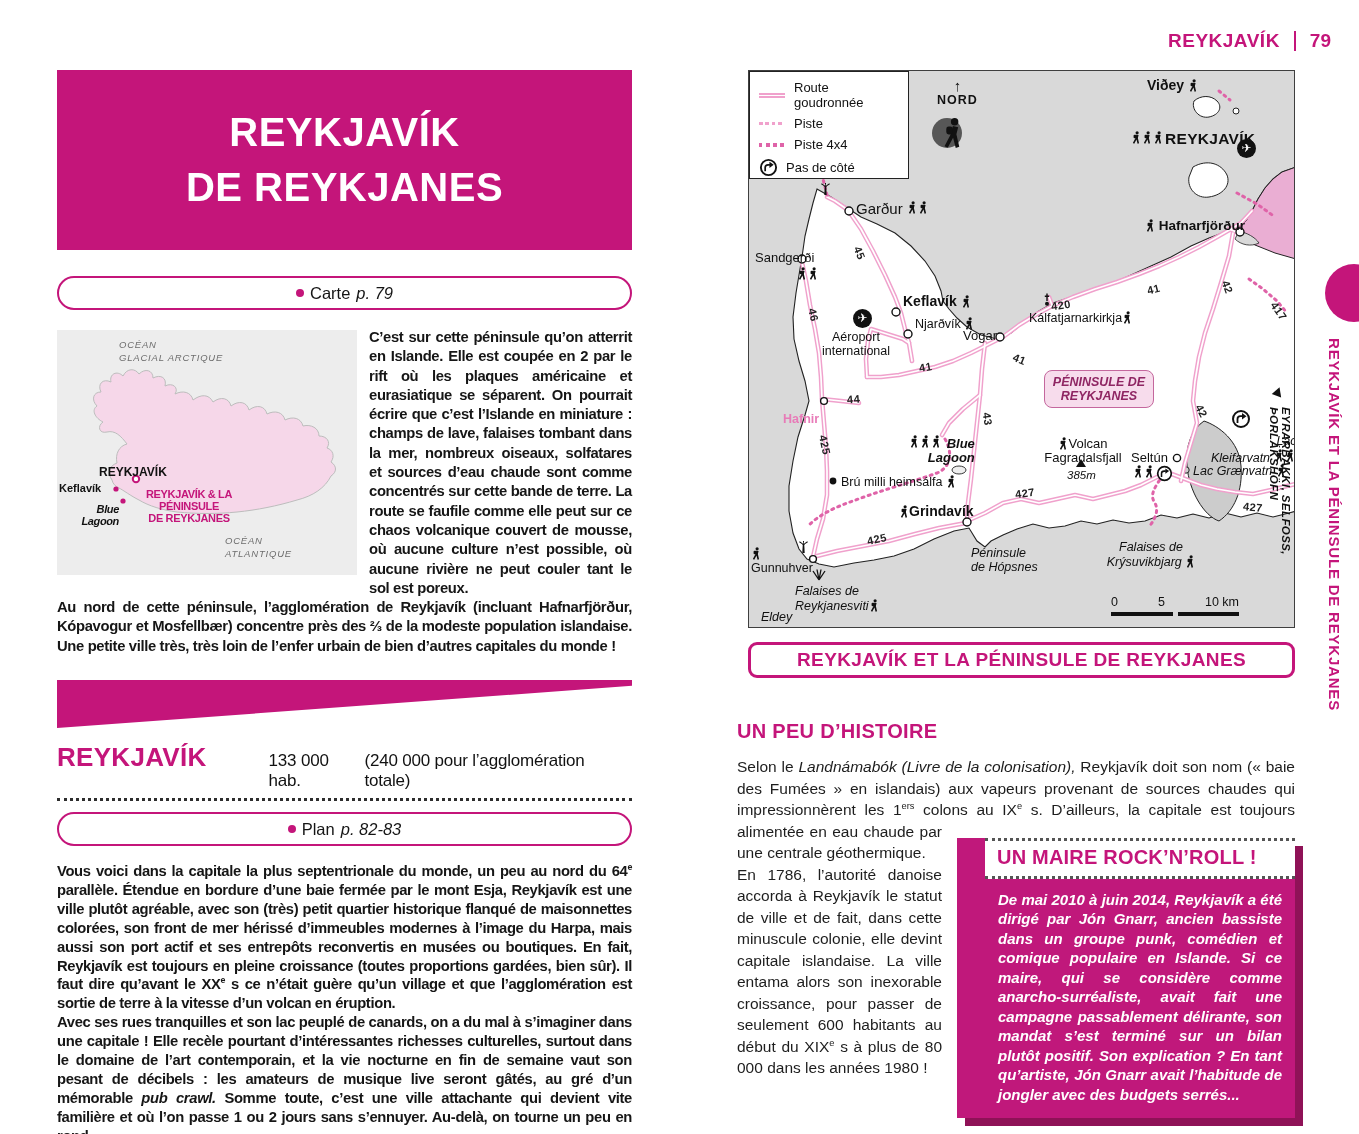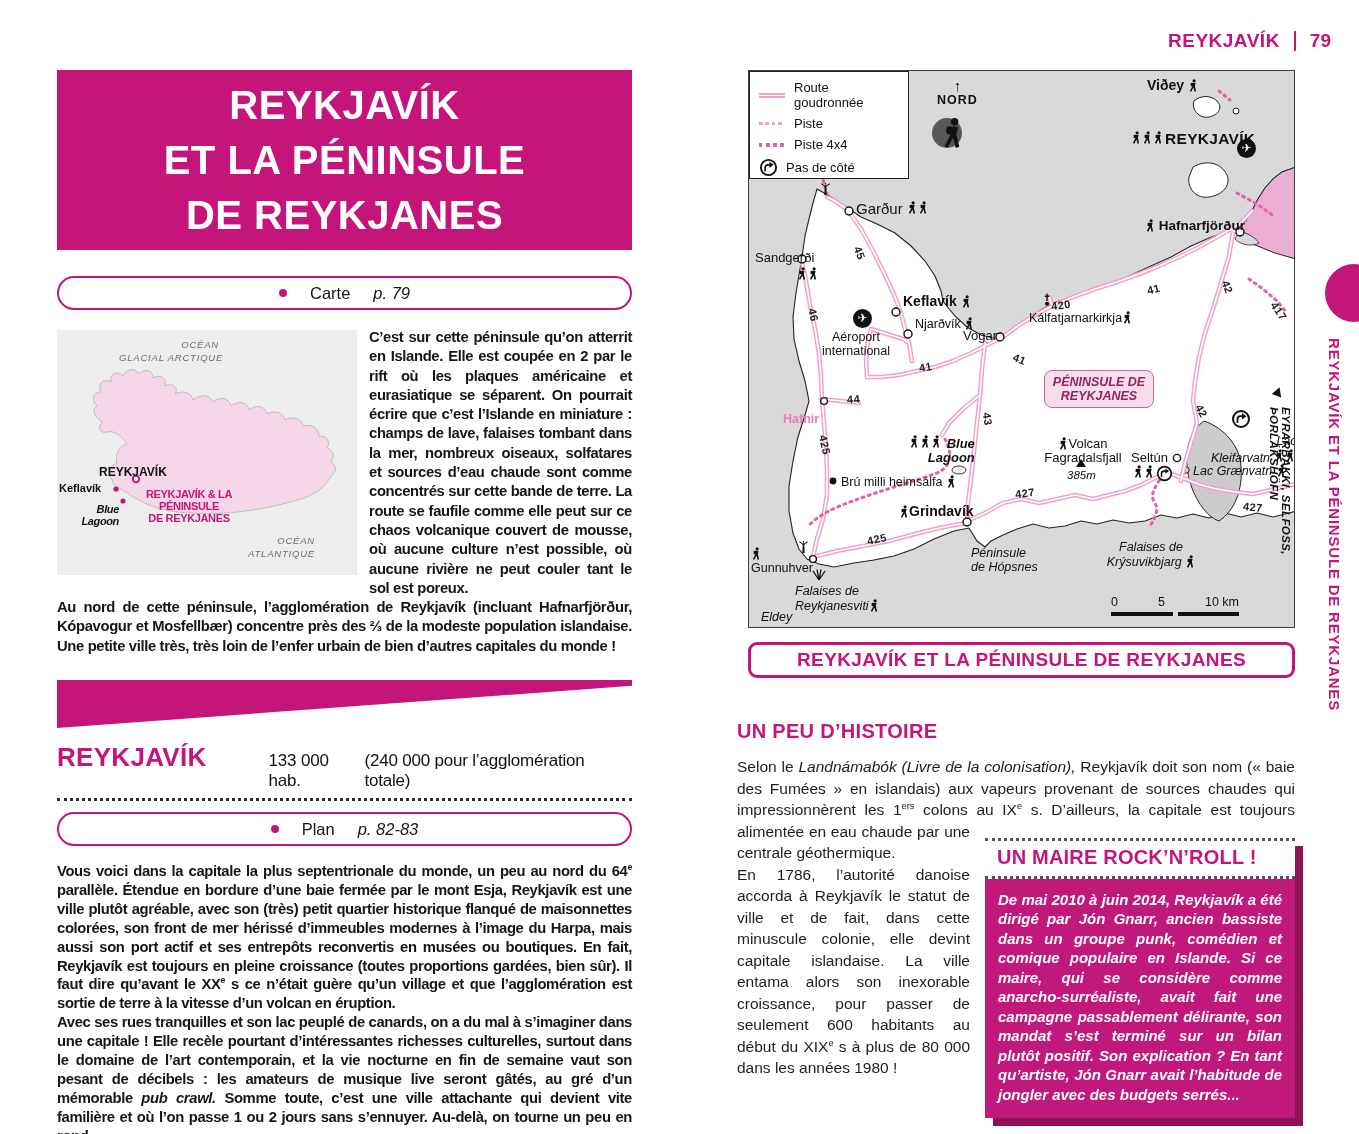--- a/index.html
+++ b/index.html
@@ -17,29 +17,29 @@
   .edge-circle{position:absolute;top:264px;right:-24px;width:58px;height:58px;border-radius:50%;background:#c4157a;}
   .edge-text{position:absolute;top:338px;right:16px;writing-mode:vertical-rl;
              color:#c4157a;font-weight:bold;font-size:15px;letter-spacing:.8px;white-space:nowrap;}
 
   
   .leftcol{position:absolute;left:57px;top:70px;width:575px;}
   .title-block{background:#c4157a;height:180px;display:flex;flex-direction:column;justify-content:center;
                align-items:center;}
   .title-block div{color:#fff;font-weight:bold;font-size:40px;line-height:55px;letter-spacing:.5px;}
   .pill{margin-top:26px;height:30px;border:2px solid #c4157a;border-radius:17px;display:flex;
-        align-items:center;justify-content:center;gap:23px;font-size:16.5px;background:#fff;}
+        align-items:center;justify-content:center;gap:6px;font-size:16.5px;background:#fff;}
   .pill .dot{width:8px;height:8px;border-radius:50%;background:#c4157a;display:inline-block;}
   .pill i{}
   .flow{margin-top:18px;text-align:justify;font-size:14.8px;line-height:19.3px;font-weight:bold;
         letter-spacing:-0.35px;color:#161616;}
   .flow p{margin:0;}
   .minimap{float:left;width:300px;height:245px;background:#ededed;margin:2px 12px 4px 0;position:relative;}
   .mm-lbl{position:absolute;white-space:nowrap;}
-  .mm-ocean{font-style:italic;color:#6d6d6d;font-size:9.5px;text-align:right;letter-spacing:.8px;line-height:13px;font-weight:normal;}
+  .mm-ocean{font-style:italic;color:#6d6d6d;font-size:9.5px;text-align:left;letter-spacing:.8px;line-height:13px;font-weight:normal;}
   .mm-city{font-weight:bold;font-size:12px;color:#111;letter-spacing:0;}
   .mm-region{color:#c4157a;font-weight:bold;font-size:11px;text-align:center;line-height:12px;}
   .mm-blue{font-weight:bold;font-style:italic;font-size:11px;text-align:right;line-height:12px;color:#111;}
   .swoosh{clear:both;margin-top:24px;height:48px;background:#c4157a;
           clip-path:polygon(0 0,100% 0,100% 12%,0 100%);}
   .cityrow{margin-top:14px;display:flex;align-items:baseline;}
   .cityrow .name{color:#c4157a;font-weight:bold;font-size:26px;letter-spacing:.3px;}
   .cityrow .pop{font-size:17px;color:#111;margin-left:62px;letter-spacing:-0.2px;}
   .cityrow .agg{font-size:17px;color:#111;margin-left:auto;letter-spacing:-0.2px;}
   .dotted-rule{margin-top:7px;border-bottom:3px dotted #2e2e2e;height:0;}
@@ -89,21 +89,21 @@
               border-left:5px solid transparent;border-right:5px solid transparent;
               border-bottom:9px solid #111;transform:rotate(20deg);}
   .caption{margin-left:11px;margin-top:14px;width:547px;box-sizing:border-box;border:3px solid #c4157a;
            border-radius:9px;background:#fff;height:36px;display:flex;align-items:center;justify-content:center;
            color:#c4157a;font-weight:bold;font-size:19px;letter-spacing:.4px;}
   .hist-head{margin-top:42px;color:#c4157a;font-weight:bold;font-size:20px;letter-spacing:.3px;}
   .hist{margin-top:13px;text-align:justify;font-size:15.5px;line-height:21.5px;color:#1d1d1d;}
   .hist p{margin:0;}
   .rock-spacer{float:right;width:0;height:78px;}
   .rockbox{float:right;clear:right;width:310px;margin:4px 0 10px 15px;background:#c0187b;
-           box-shadow:8px 8px 0 #8f1257;}
+           box-shadow:8px 8px 0 #8f1257;padding-left:28px;}
   .rockbox .hd{background:#fff;border-top:3px dotted #555;border-bottom:3px dotted #555;
                padding:6px 12px 7px 12px;}
   .rockbox .hd div{color:#c4157a;font-weight:bold;font-size:20px;letter-spacing:.2px;}
   .rockbox .bd{padding:11px 13px 14px 13px;color:#fff;font-weight:bold;font-style:italic;
                font-size:15px;line-height:19.5px;text-align:justify;}
 </style>
 </head>
 <body>
 
 <svg width="0" height="0" style="position:absolute">
@@ -141,21 +141,20 @@
     <span class="num">79</span>
   </div>
 
   <div class="edge-circle"></div>
   <div class="edge-text">REYKJAVÍK ET LA PÉNINSULE DE REYKJANES</div>
 
   <div class="leftcol">
 
     <div class="title-block">
       <div>REYKJAVÍK</div>
-      <div>ET LA PÉNINSULE</div>
       <div>DE REYKJANES</div>
     </div>
 
     <div class="pill">
       <span class="dot"></span>
       <span>Carte</span>
       <i>p. 79</i>
     </div>
 
     <div class="flow">

